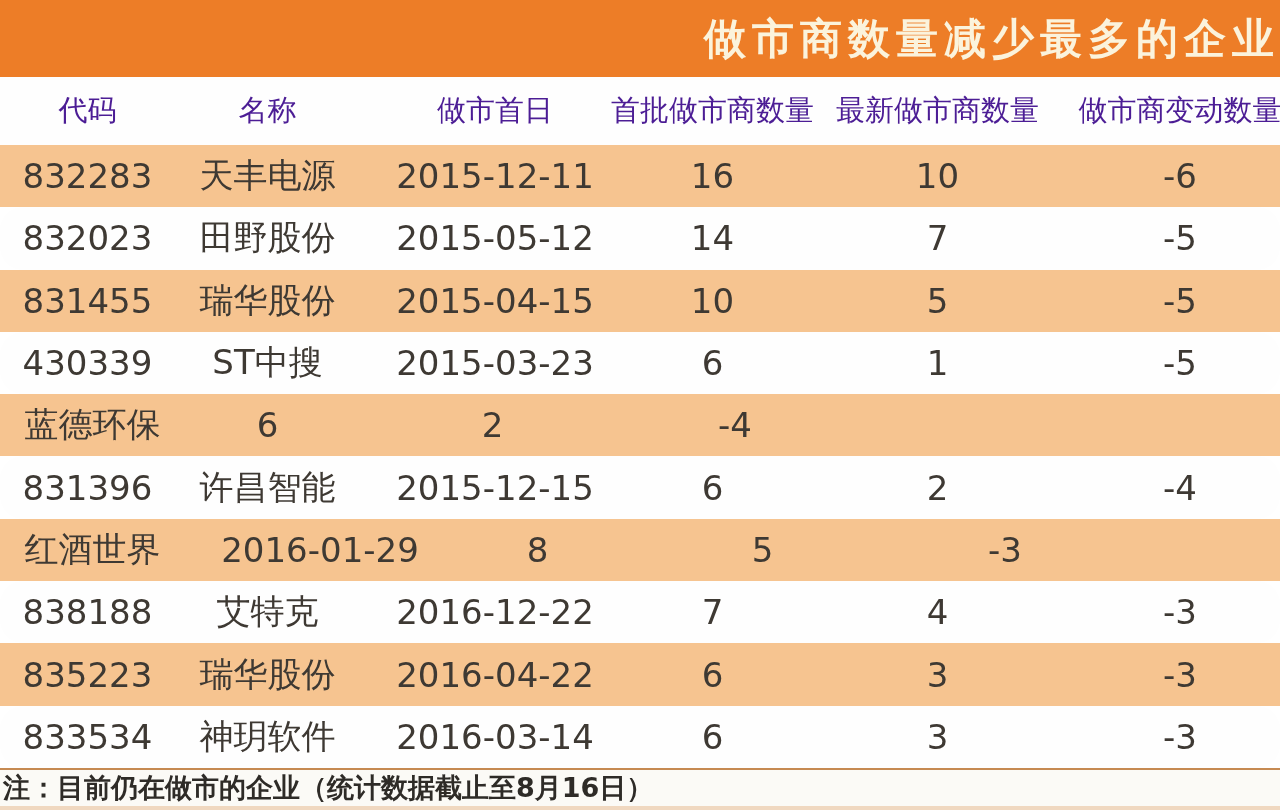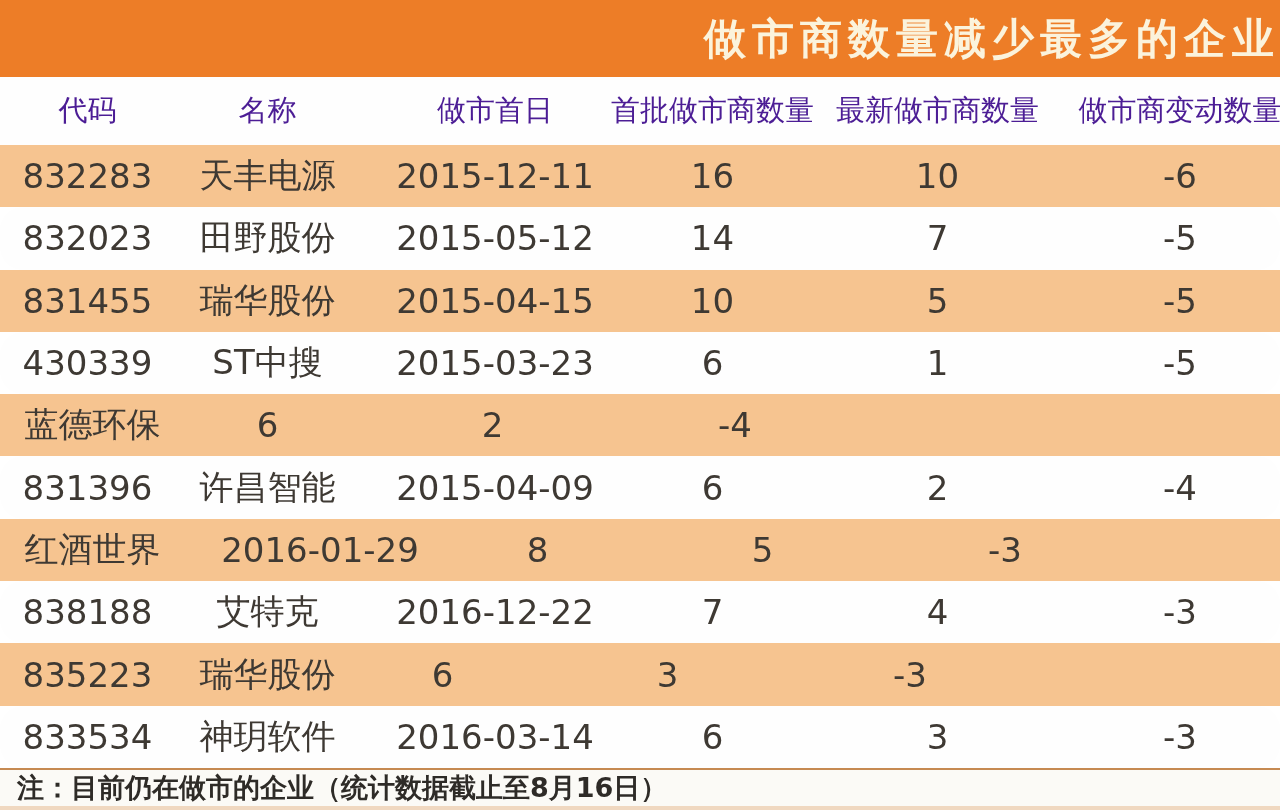--- a/index.html
+++ b/index.html
@@ -59,21 +59,21 @@
   .c5{width:200px;flex:0 0 200px;}
   
   .separator{
     height:2px;flex:0 0 2px;
     background:#C68A52;
   }
   .footnote{
     flex:0 0 36px;
     background:#FBFAF6;
     display:flex;align-items:center;
-    padding-left:17px;
+    padding-left:3px;
     font-size:27px;font-weight:600;color:#2E2B27;
     white-space:nowrap;
   }
   .bottom-strip{
     height:4px;flex:0 0 4px;
     background:#F0D8C0;
   }
 </style>
 </head>
 <body>
@@ -128,21 +128,21 @@
       </div>
       <div class="row peach">
         <div class="cell c1">蓝德环保</div>
         <div class="cell c3">6</div>
         <div class="cell c4">2</div>
         <div class="cell c5">-4</div>
       </div>
       <div class="row white">
         <div class="cell c0">831396</div>
         <div class="cell c1">许昌智能</div>
-        <div class="cell c2">2015-04-09</div>
+        <div class="cell c2">2015-12-15</div>
         <div class="cell c3">6</div>
         <div class="cell c4">2</div>
         <div class="cell c5">-4</div>
       </div>
       <div class="row peach">
         <div class="cell c1">红酒世界</div>
         <div class="cell c2">2016-01-29</div>
         <div class="cell c3">8</div>
         <div class="cell c4">5</div>
         <div class="cell c5">-3</div>
@@ -151,20 +151,21 @@
         <div class="cell c0">838188</div>
         <div class="cell c1">艾特克</div>
         <div class="cell c2">2016-12-22</div>
         <div class="cell c3">7</div>
         <div class="cell c4">4</div>
         <div class="cell c5">-3</div>
       </div>
       <div class="row peach">
         <div class="cell c0">835223</div>
         <div class="cell c1">瑞华股份</div>
+        <div class="cell c2">2016-04-22</div>
         <div class="cell c3">6</div>
         <div class="cell c4">3</div>
         <div class="cell c5">-3</div>
       </div>
       <div class="row white">
         <div class="cell c0">833534</div>
         <div class="cell c1">神玥软件</div>
         <div class="cell c2">2016-03-14</div>
         <div class="cell c3">6</div>
         <div class="cell c4">3</div>

